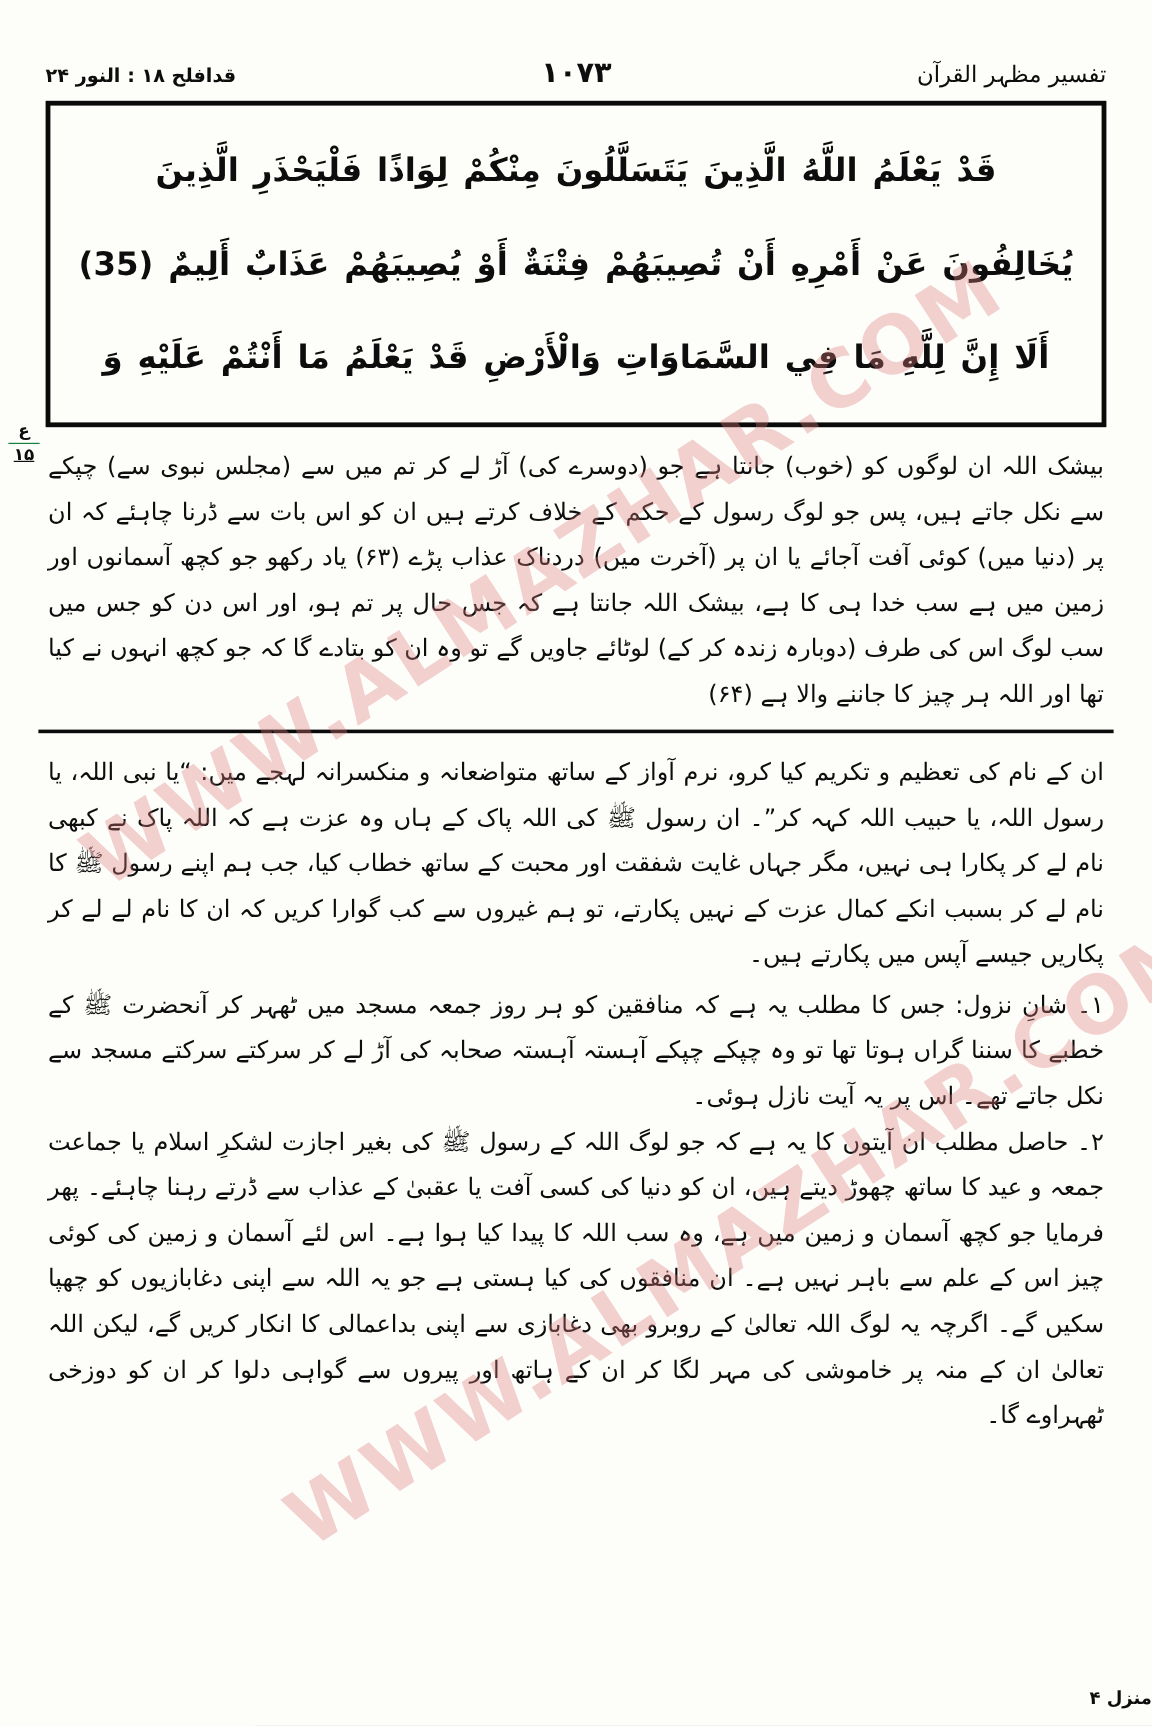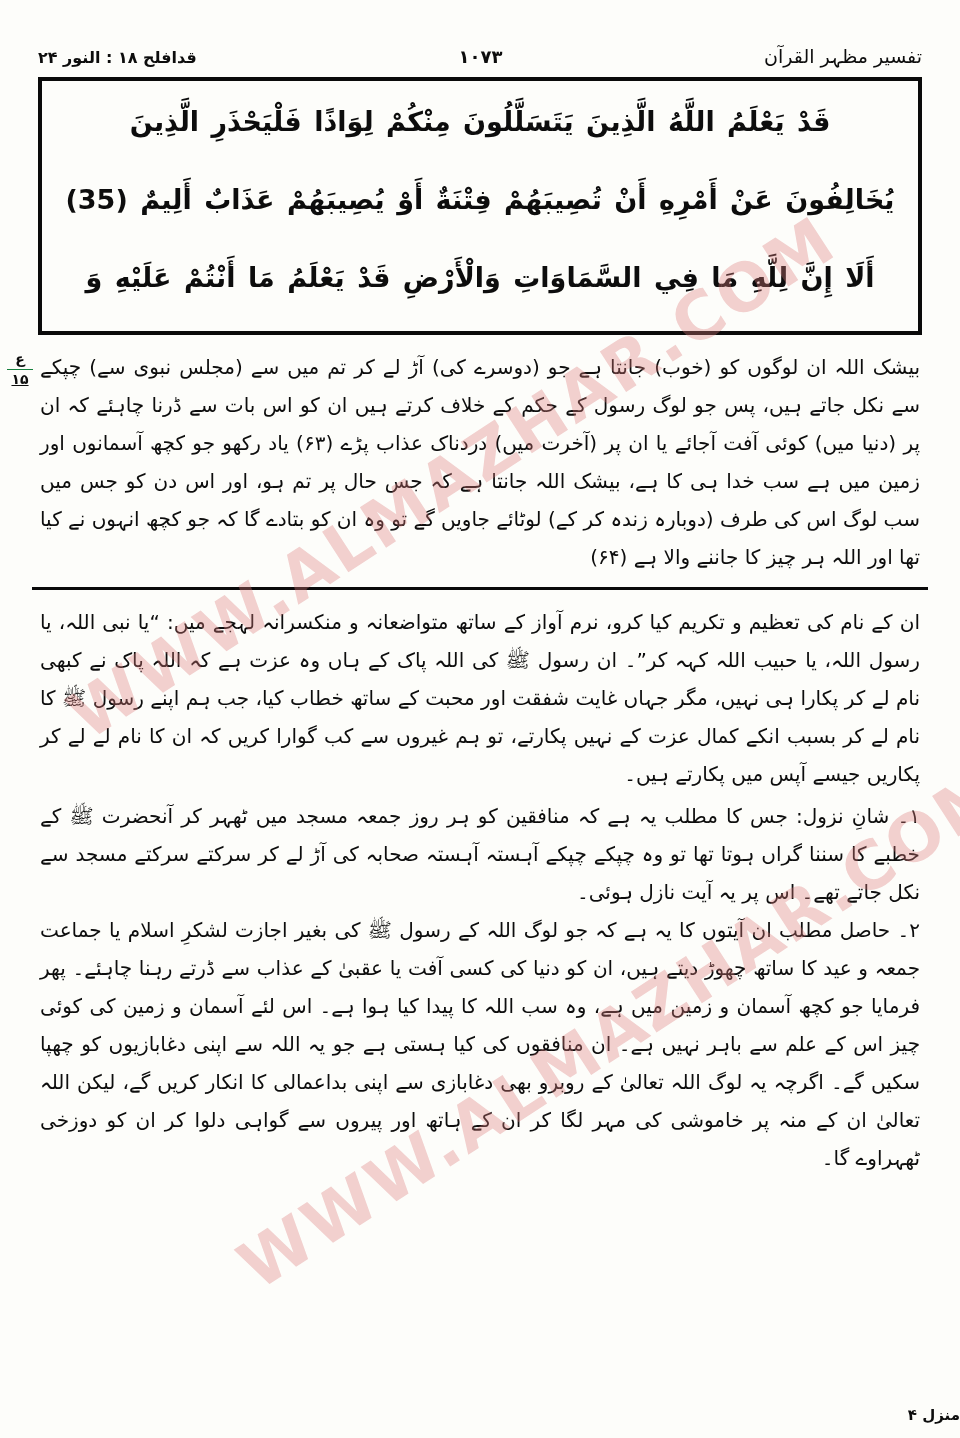--- a/index.html
+++ b/index.html
@@ -11,26 +11,26 @@
     background: #fdfdfa;
     color: #0d0d0d;
     overflow: hidden;
     direction: rtl;
     font-family: "DejaVu Sans", sans-serif;
   }
   .content { position: relative; z-index: 1; padding: 14px 38px 0 38px; }
 
   .page-header { display: flex; align-items: baseline; margin: 6px 0 10px; }
   .book-title  { font-size: 19px; font-weight: normal; }
-  .page-number { flex: 1; text-align: center; font-size: 18px; font-weight: bold; margin-top: 26px; }
+  .page-number { flex: 1; text-align: center; font-size: 24px; font-weight: bold; margin-top: 26px; }
   .juz-note    { font-size: 16px; font-weight: bold; }
 
   .verse-box {
     border: 4px solid #0a0a0a;
-    padding: 2px 12px 14px;
+    padding: 16px 12px 14px;
     overflow: hidden;
   }
   .verse-line {
     text-align: center;
     font-size: 27px;
     font-weight: bold;
     line-height: 78px;
     white-space: nowrap;
     word-spacing: 3px;
   }

